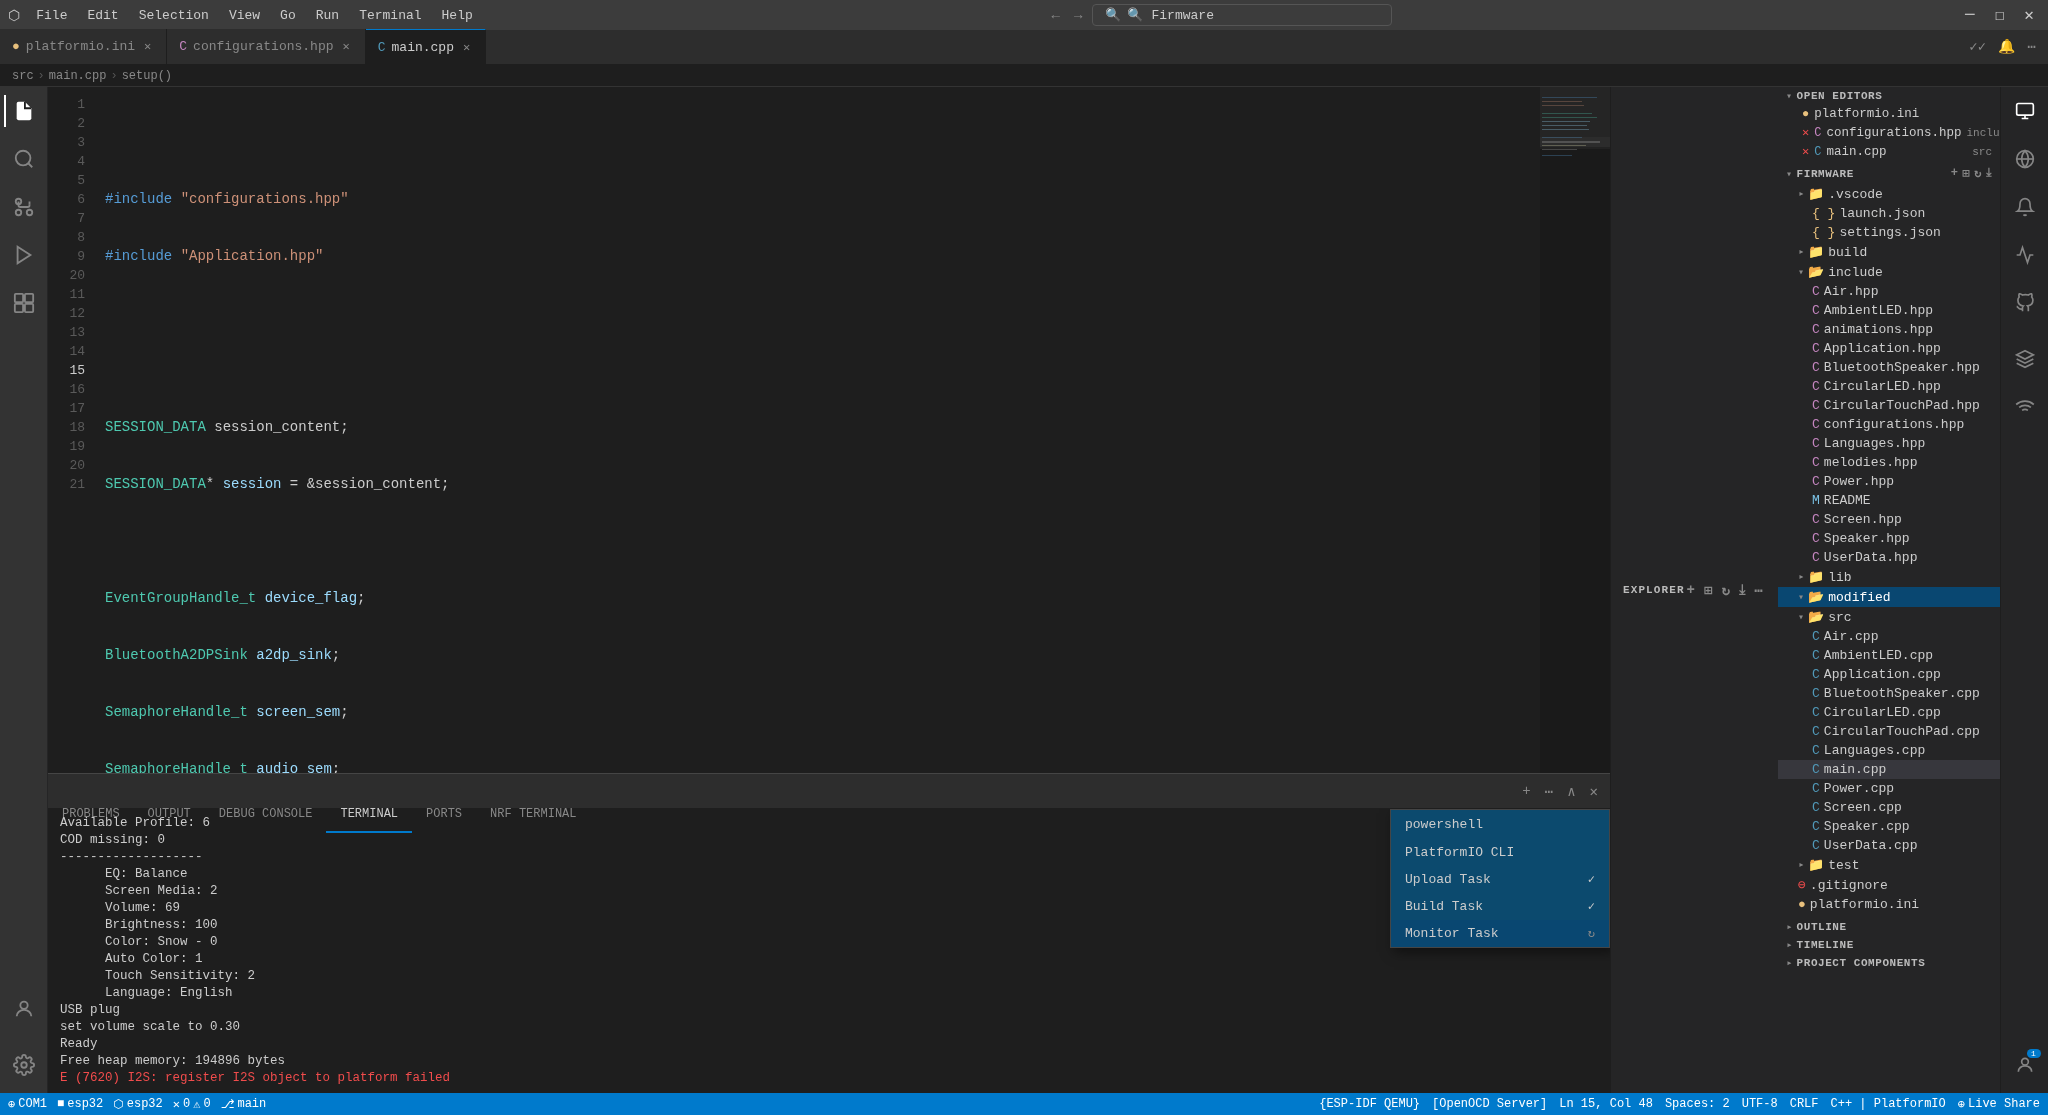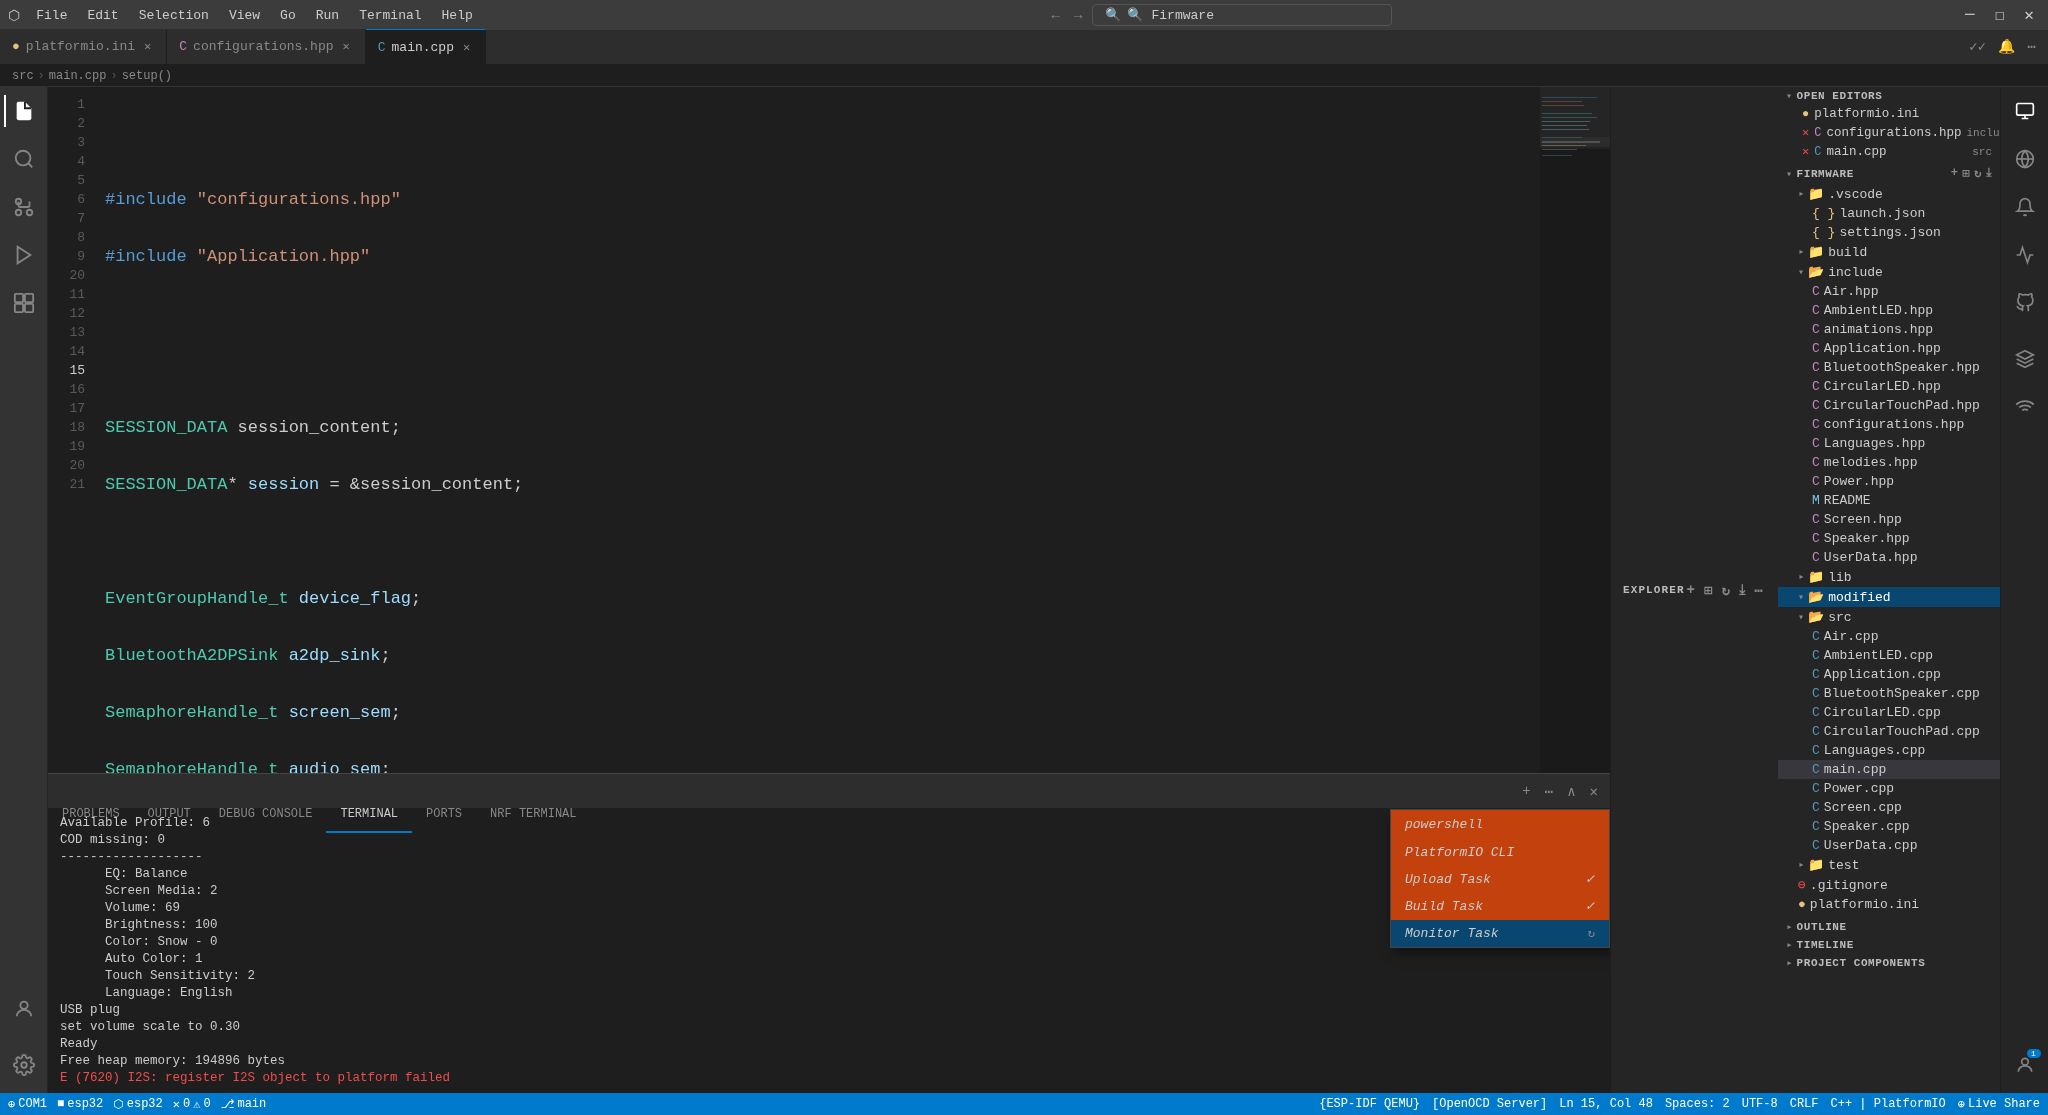--- a/index.html
+++ b/index.html
@@ -200,21 +200,21 @@
       flex-shrink: 0;
       user-select: none;
     }
     .line-num { height: 19px; }
 
     
     #code-area {
       flex: 1;
       overflow: hidden;
       padding: 8px 0 0 12px;
-      font-size: 17px;
+      font-size: 14px;
       line-height: 19px;
       white-space: pre;
     }
     .code-line { height: 19px; display: flex; align-items: center; }
     .kw { color: #569cd6; }
     .type { color: #4ec9b0; }
     .str { color: #ce9178; }
     .var { color: #9cdcfe; }
     .punct { color: #cccccc; }
 
@@ -381,26 +381,25 @@
     #terminal-content::-webkit-scrollbar-thumb { background: #555; }
 
     .terminal-line { line-height: 17px; white-space: pre-wrap; }
     .t-red { color: #f14c4c; }
 
     
     #context-dropdown {
       position: absolute;
       right: 390px;
       top: 440px;
-      background: #c2410c;
+      background: #0c4a6e;
       border: 1px solid #454545;
       z-index: 100;
       min-width: 170px;
       box-shadow: 4px 4px 12px rgba(0,0,0,0.5);
-      font-style: italic;
     }
     .ctx-item {
       display: flex;
       align-items: center;
       justify-content: space-between;
       padding: 6px 14px;
       font-size: 13px;
       cursor: pointer;
       color: #ccc;
     }

